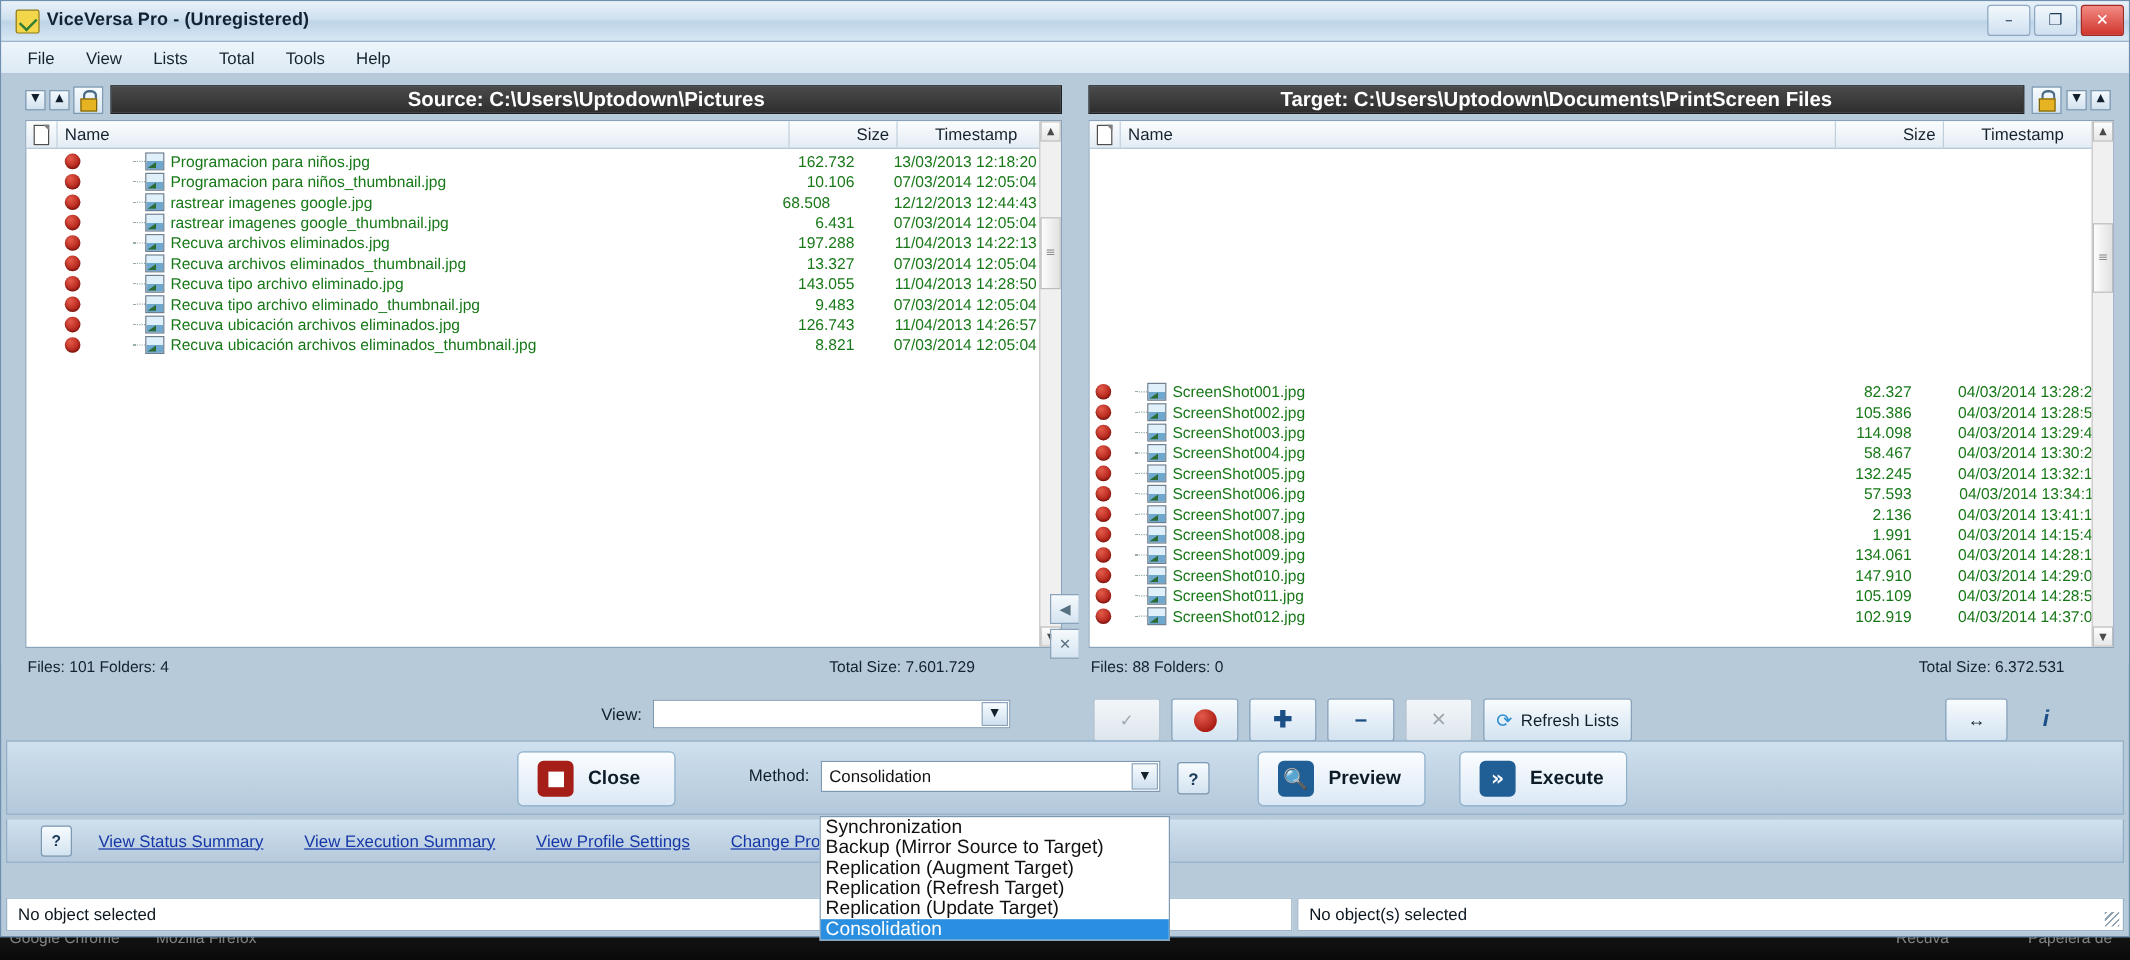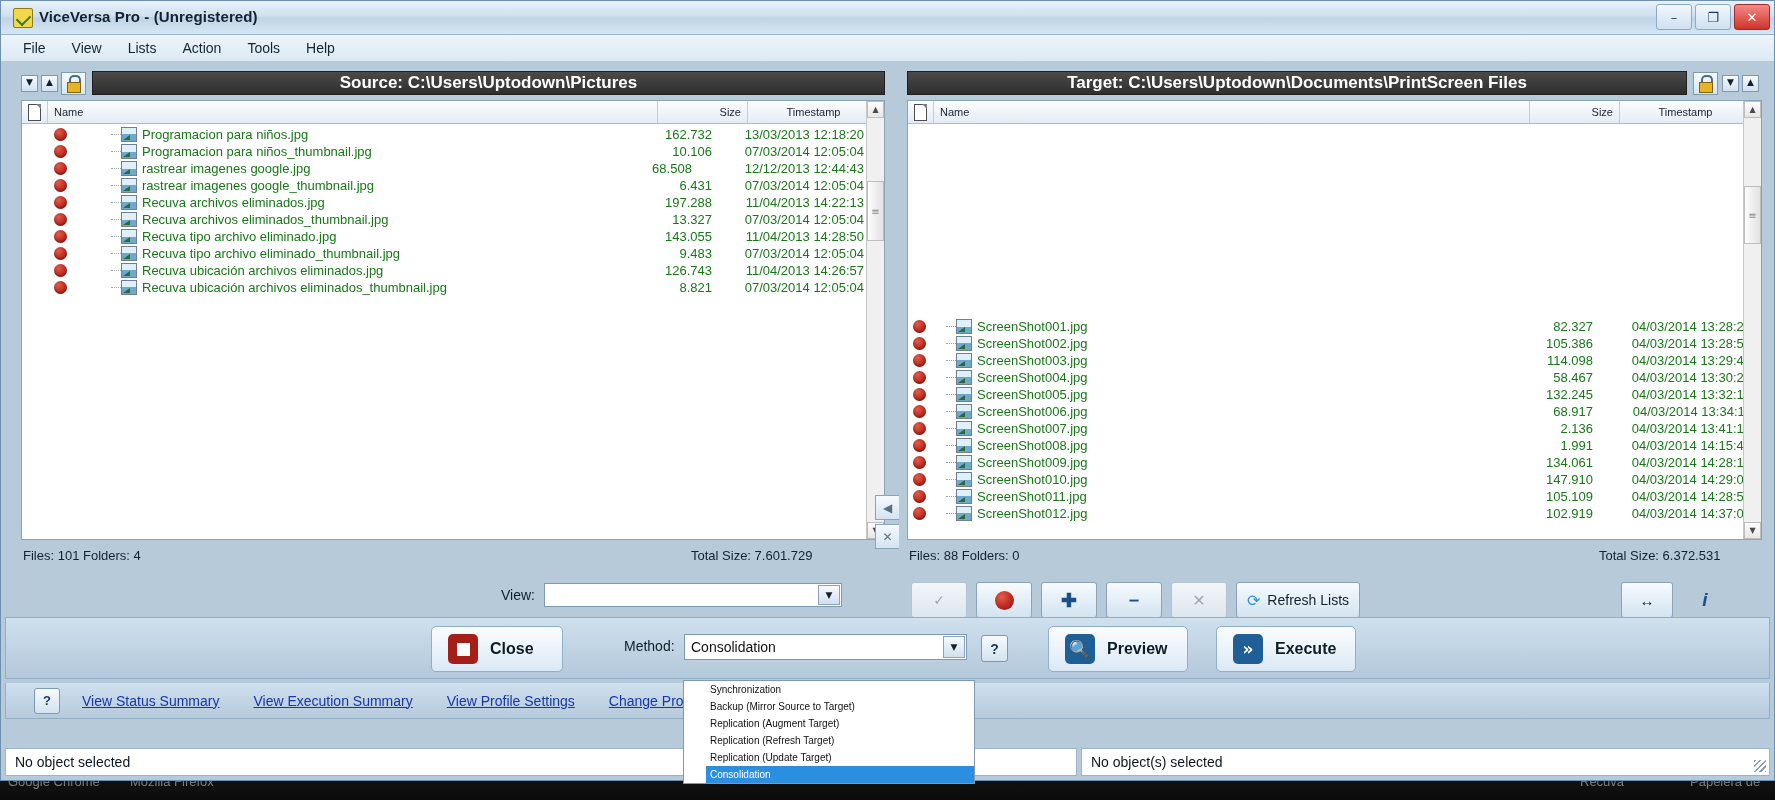--- a/index.html
+++ b/index.html
@@ -47,21 +47,21 @@
   .panehdr .tinybtn{width:15px;height:15px;border:1px solid #7e99b2;background:linear-gradient(180deg,#f5fafd,#d2e2f0);
       font-size:9px;line-height:13px;text-align:center;color:#11202c;margin-right:3px;font-family:"DejaVu Sans",sans-serif;}
   .padlock{width:23px;height:21px;border:1px solid #7e99b2;background:linear-gradient(180deg,#f7fbfe,#d8e6f2);margin-right:6px;position:relative;}
   .padlock:before{content:"";position:absolute;left:7px;top:2px;width:8px;height:7px;border:2px solid #4a6a86;border-bottom:none;border-radius:5px 5px 0 0;}
   .padlock:after{content:"";position:absolute;left:5px;top:9px;width:12px;height:9px;background:#e6b422;border:1px solid #7a6414;}
   .pathbar{height:22px;background:linear-gradient(180deg,#4a4a4a,#2e2e2e);border:1px solid #1f1f1f;
       color:#fff;font-size:17px;font-weight:700;display:flex;align-items:center;justify-content:center;}
 
   .listbox{position:absolute;background:#fff;border:1px solid #8aa3bb;box-sizing:border-box;overflow:hidden;}
   .colhdr{height:22px;background:linear-gradient(180deg,#fbfdfe,#e3ecf4);border-bottom:1px solid #a9bdd0;display:flex;position:relative;}
-  .colhdr .ch{font-size:11px;color:#16222d;display:flex;align-items:center;padding:0 6px;box-sizing:border-box;
+  .colhdr .ch{font-size:14px;color:#16222d;display:flex;align-items:center;padding:0 6px;box-sizing:border-box;
       border-right:1px solid #c0cfdd;height:100%;}
   .colhdr .ch.r{justify-content:flex-end;}
   .pageicon{width:12px;height:15px;background:#fff;border:1px solid #4d4d4d;position:relative;}
   .pageicon:after{content:"";position:absolute;right:-1px;top:-1px;border-width:0 5px 5px 0;border-style:solid;border-color:transparent #7f7f7f transparent transparent;}
 
   .row{height:17px;display:flex;align-items:center;font-size:13px;color:#1a7a1a;white-space:nowrap;position:relative;}
   .row .dot{width:13px;height:13px;border-radius:50%;background:radial-gradient(circle at 35% 30%,#e45b4a,#b02017 70%);
             box-shadow:inset 0 -1px 2px rgba(0,0,0,.35);flex:0 0 13px;}
   .row .fileicon{width:14px;height:13px;border:1px solid #6f7f8f;background:linear-gradient(180deg,#dff0fb 50%,#6ea8cf 50%);position:relative;flex:0 0 14px;}
   .row .fileicon:after{content:"";position:absolute;left:1px;bottom:1px;width:0;height:0;border-style:solid;border-width:0 0 5px 7px;border-color:transparent transparent #2c6b33 transparent;}
@@ -117,21 +117,21 @@
   .statusbar{position:absolute;left:4px;right:4px;bottom:4px;height:28px;display:flex;}
   .sbseg{background:#fff;border:1px solid #9db4c8;box-sizing:border-box;display:flex;align-items:center;
      padding-left:9px;font-size:14px;color:#0c1720;}
   .sbseg.a{flex:0 0 1072px;}
   .sbseg.b{flex:1;margin-left:4px;position:relative;}
   .grip{position:absolute;right:3px;bottom:3px;width:12px;height:12px;
      background:repeating-linear-gradient(135deg,#8fa2b3 0 1.5px,transparent 1.5px 4px);}
 
   
   .dropdown{position:absolute;background:#fff;border:1px solid #7e99b2;box-sizing:border-box;z-index:50;}
-  .dropdown .opt{height:17px;font-size:10px;color:#111;padding-left:4px;display:flex;align-items:center;margin-left:22px;}
+  .dropdown .opt{height:17px;font-size:16px;color:#111;padding-left:4px;display:flex;align-items:center;}
   .dropdown .opt.sel{background:#2a8fe0;color:#fff;}
 </style>
 </head>
 <body>
 
 <div class="desktop">
   <div class="wallbar"></div>
 </div>
 
 <div class="taskbar">
@@ -156,21 +156,21 @@
       <div class="wbtn close">
           <i>✕</i>
         </div>
     </div>
   </div>
 
   <div class="menubar">
     <div class="mi">File</div>
     <div class="mi">View</div>
     <div class="mi">Lists</div>
-    <div class="mi">Action</div>
+    <div class="mi">Total</div>
     <div class="mi">Tools</div>
     <div class="mi">Help</div>
   </div>
 
   <div class="panes">
 
     <div class="pane left">
       <div class="panehdr" style="left:20px;right:14px;">
         <div class="tinybtn">▼</div>
         <div class="tinybtn">▲</div>
@@ -378,21 +378,21 @@
               <span class="sz" style="width:86px;flex:0 0 86px;">132.245</span>
               <span class="ts" style="width:158px;flex:0 0 158px;padding-right:10px;">04/03/2014 13:32:16</span>
             </div>
             <div class="row">
               <span style="width:12px;display:inline-block;"></span>
               <span class="dot"></span>
               <span style="width:44px;display:inline-block;"></span>
               <span class="treestub"></span>
               <span class="fileicon"></span>
               <span class="nm" style="padding-left:5px;width:530px;flex:0 0 530px;">ScreenShot006.jpg</span>
-              <span class="sz" style="width:86px;flex:0 0 86px;">68.917</span>
+              <span class="sz" style="width:86px;flex:0 0 86px;">57.593</span>
               <span class="ts" style="width:158px;flex:0 0 158px;padding-right:10px;">04/03/2014 13:34:11</span>
             </div>
             <div class="row">
               <span style="width:12px;display:inline-block;"></span>
               <span class="dot"></span>
               <span style="width:44px;display:inline-block;"></span>
               <span class="treestub"></span>
               <span class="fileicon"></span>
               <span class="nm" style="padding-left:5px;width:530px;flex:0 0 530px;">ScreenShot007.jpg</span>
               <span class="sz" style="width:86px;flex:0 0 86px;">2.136</span>

